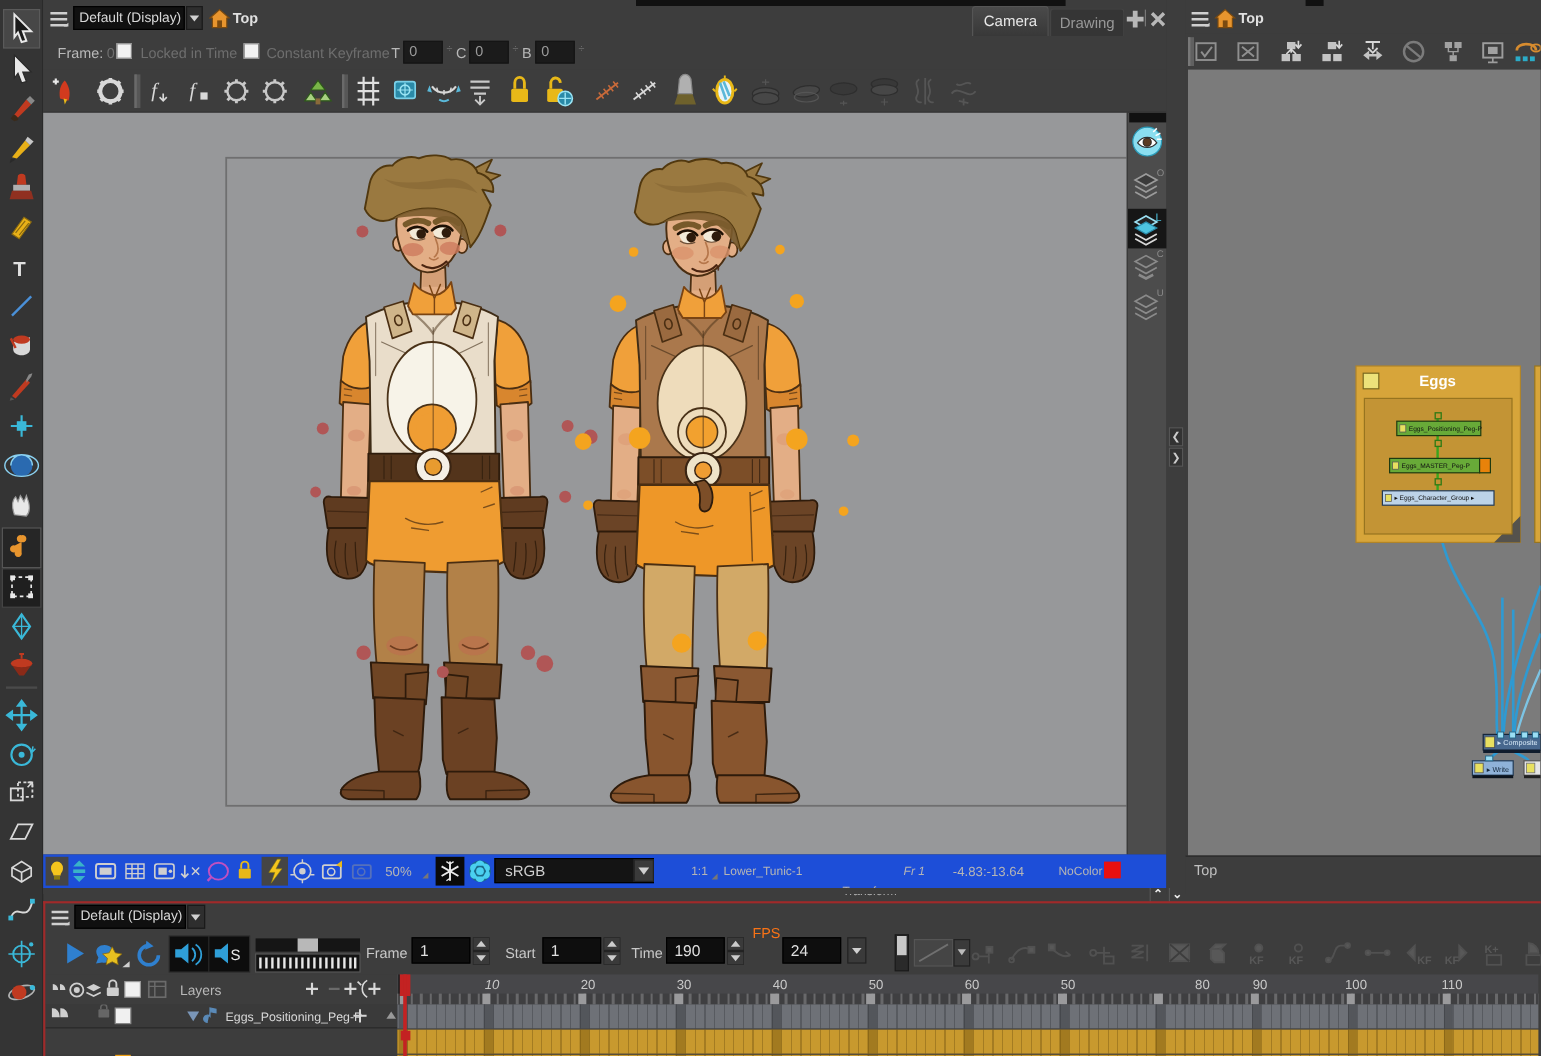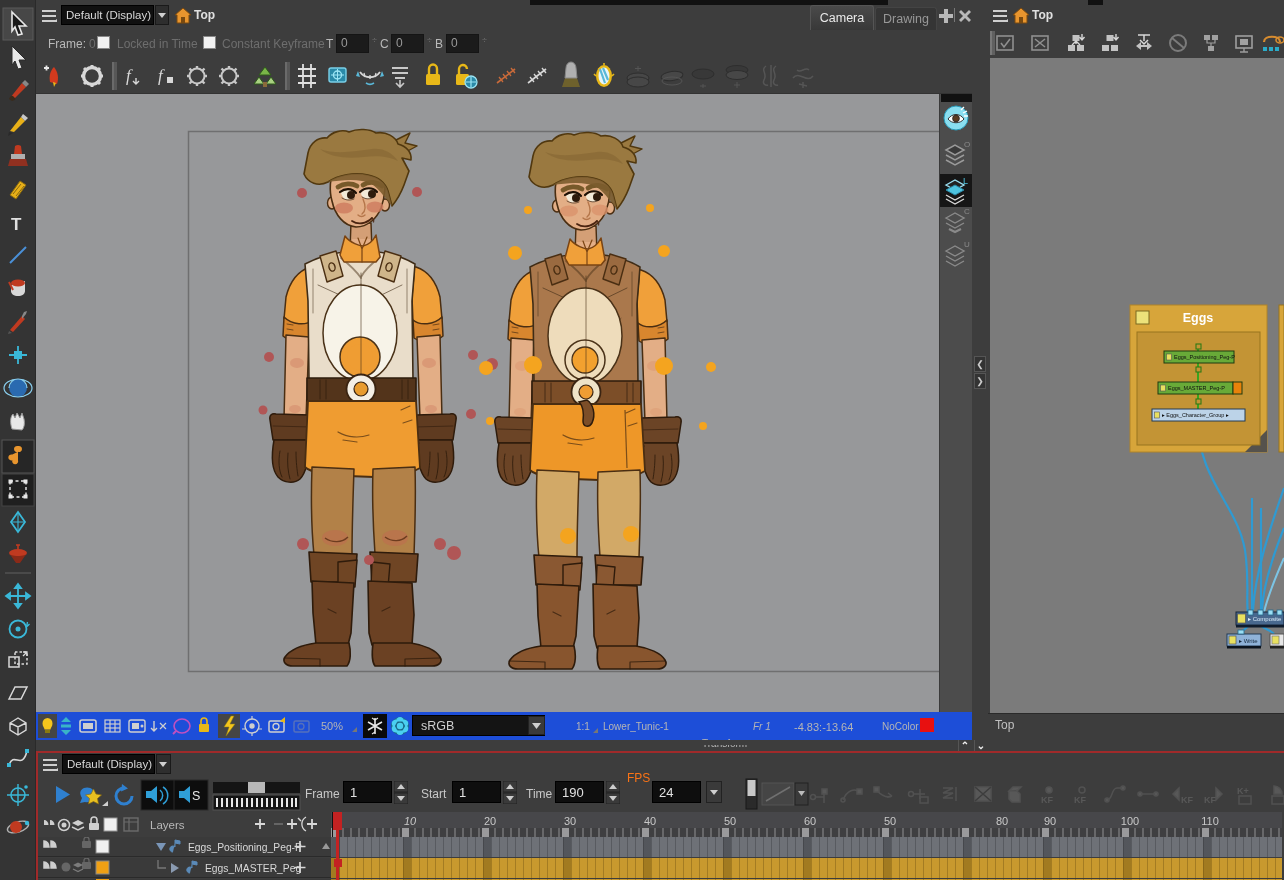--- a/index.html
+++ b/index.html
@@ -914,42 +914,20 @@
       <rect x="58" y="3" width="13" height="13" fill="#f0f0f0" stroke="#888"></rect>
       <path d="M118,6 l10,0 -5,8 z" fill="#7a96b8"></path>
       <path d="M135,15 a3,3 0 1 1 2,-5 l0,-7 5,1 0,3 -5,-1" fill="#5a8ab8" stroke="#5a8ab8" stroke-width="1"></path>
       <text x="150" y="14" fill="#d8d8d8" font-size="10.3" font-family="Liberation Sans">Eggs_Positioning_Peg-P</text>
       <path d="M262,4 v11 m-5.5,-5.5 h11" stroke="#d8d8d8" stroke-width="1.7"></path>
       <path d="M284,12 l4,-6 4,6 z" fill="#999"></path>
     </svg>
   </div>
   <div class="abs trackgray" style="left:293px;top:84px;width:951px;height:20px;"></div>
 
-  <div class="abs" style="left:0;top:105px;width:293px;height:20px;background:#3a3a3a;border-bottom:1px solid #2a2a2a;">
-    <svg width="293" height="20">
-      <g fill="none" stroke="#cfcfcf" stroke-width="1.5">
-            <path d="M6,4 a5,6 0 0 1 5,6 l-5,0 z M13,4 a5,6 0 0 1 5,6 l-5,0 z" fill="#cfcfcf"></path>
-          </g>
-      <circle cx="28" cy="9" r="4.5" fill="#666"></circle>
-      <g transform="translate(40,9)" opacity="0.7">
-            <path d="M-5,-2 L0,-4.5 L5,-2 L0,0.5 Z" fill="#999"></path>
-            <path d="M-5,2 L0,4.5 L5,2" fill="none" stroke="#999" stroke-width="1.3"></path>
-          </g>
-      <g opacity="0.55">
-            <rect x="44" y="4" width="9" height="7" rx="1" fill="#8a8a8a"></rect>
-            <path d="M46,4 v-1.5 a2.5,2.5 0 0 1 5,0 v1.5" fill="none" stroke="#8a8a8a" stroke-width="1.3"></path>
-          </g>
-      <rect x="58" y="3" width="13" height="13" fill="#f0a014" stroke="#888"></rect>
-      <path d="M120,2 v8 h8" fill="none" stroke="#777" stroke-width="1.3"></path>
-      <path d="M133,5 l8,5 -8,5 z" fill="#8a9ab0"></path>
-      <path d="M152,15 a3,3 0 1 1 2,-5 l0,-7 5,1 0,3 -5,-1" fill="#5a8ab8" stroke="#5a8ab8" stroke-width="1"></path>
-      <text x="167" y="14" fill="#d8d8d8" font-size="10.3" font-family="Liberation Sans">Eggs_MASTER_Peg</text>
-      <path d="M262,4 v11 m-5.5,-5.5 h11" stroke="#d8d8d8" stroke-width="1.7"></path>
-    </svg>
-  </div>
   <div class="abs trackorange" style="left:293px;top:105px;width:951px;height:20px;"></div>
 
   <div class="abs" style="left:0;top:126px;width:293px;height:1px;background:#3a3a3a;"></div>
   <div class="abs" style="left:58px;top:126px;width:13px;height:1px;background:#f0a014;"></div>
   <div class="abs trackorange" style="left:293px;top:126px;width:951px;height:1px;"></div>
 
   <div class="abs" style="left:295px;top:59px;width:9px;height:18px;background:#c32222;"></div>
       <div class="abs" style="left:294px;top:59px;width:1px;height:25px;background:#111;"></div>
   <div class="abs" style="left:298px;top:59px;width:2.5px;height:68px;background:#c32222;"></div>
   <div class="abs" style="left:296px;top:106px;width:8px;height:8px;background:#c32222;"></div>

